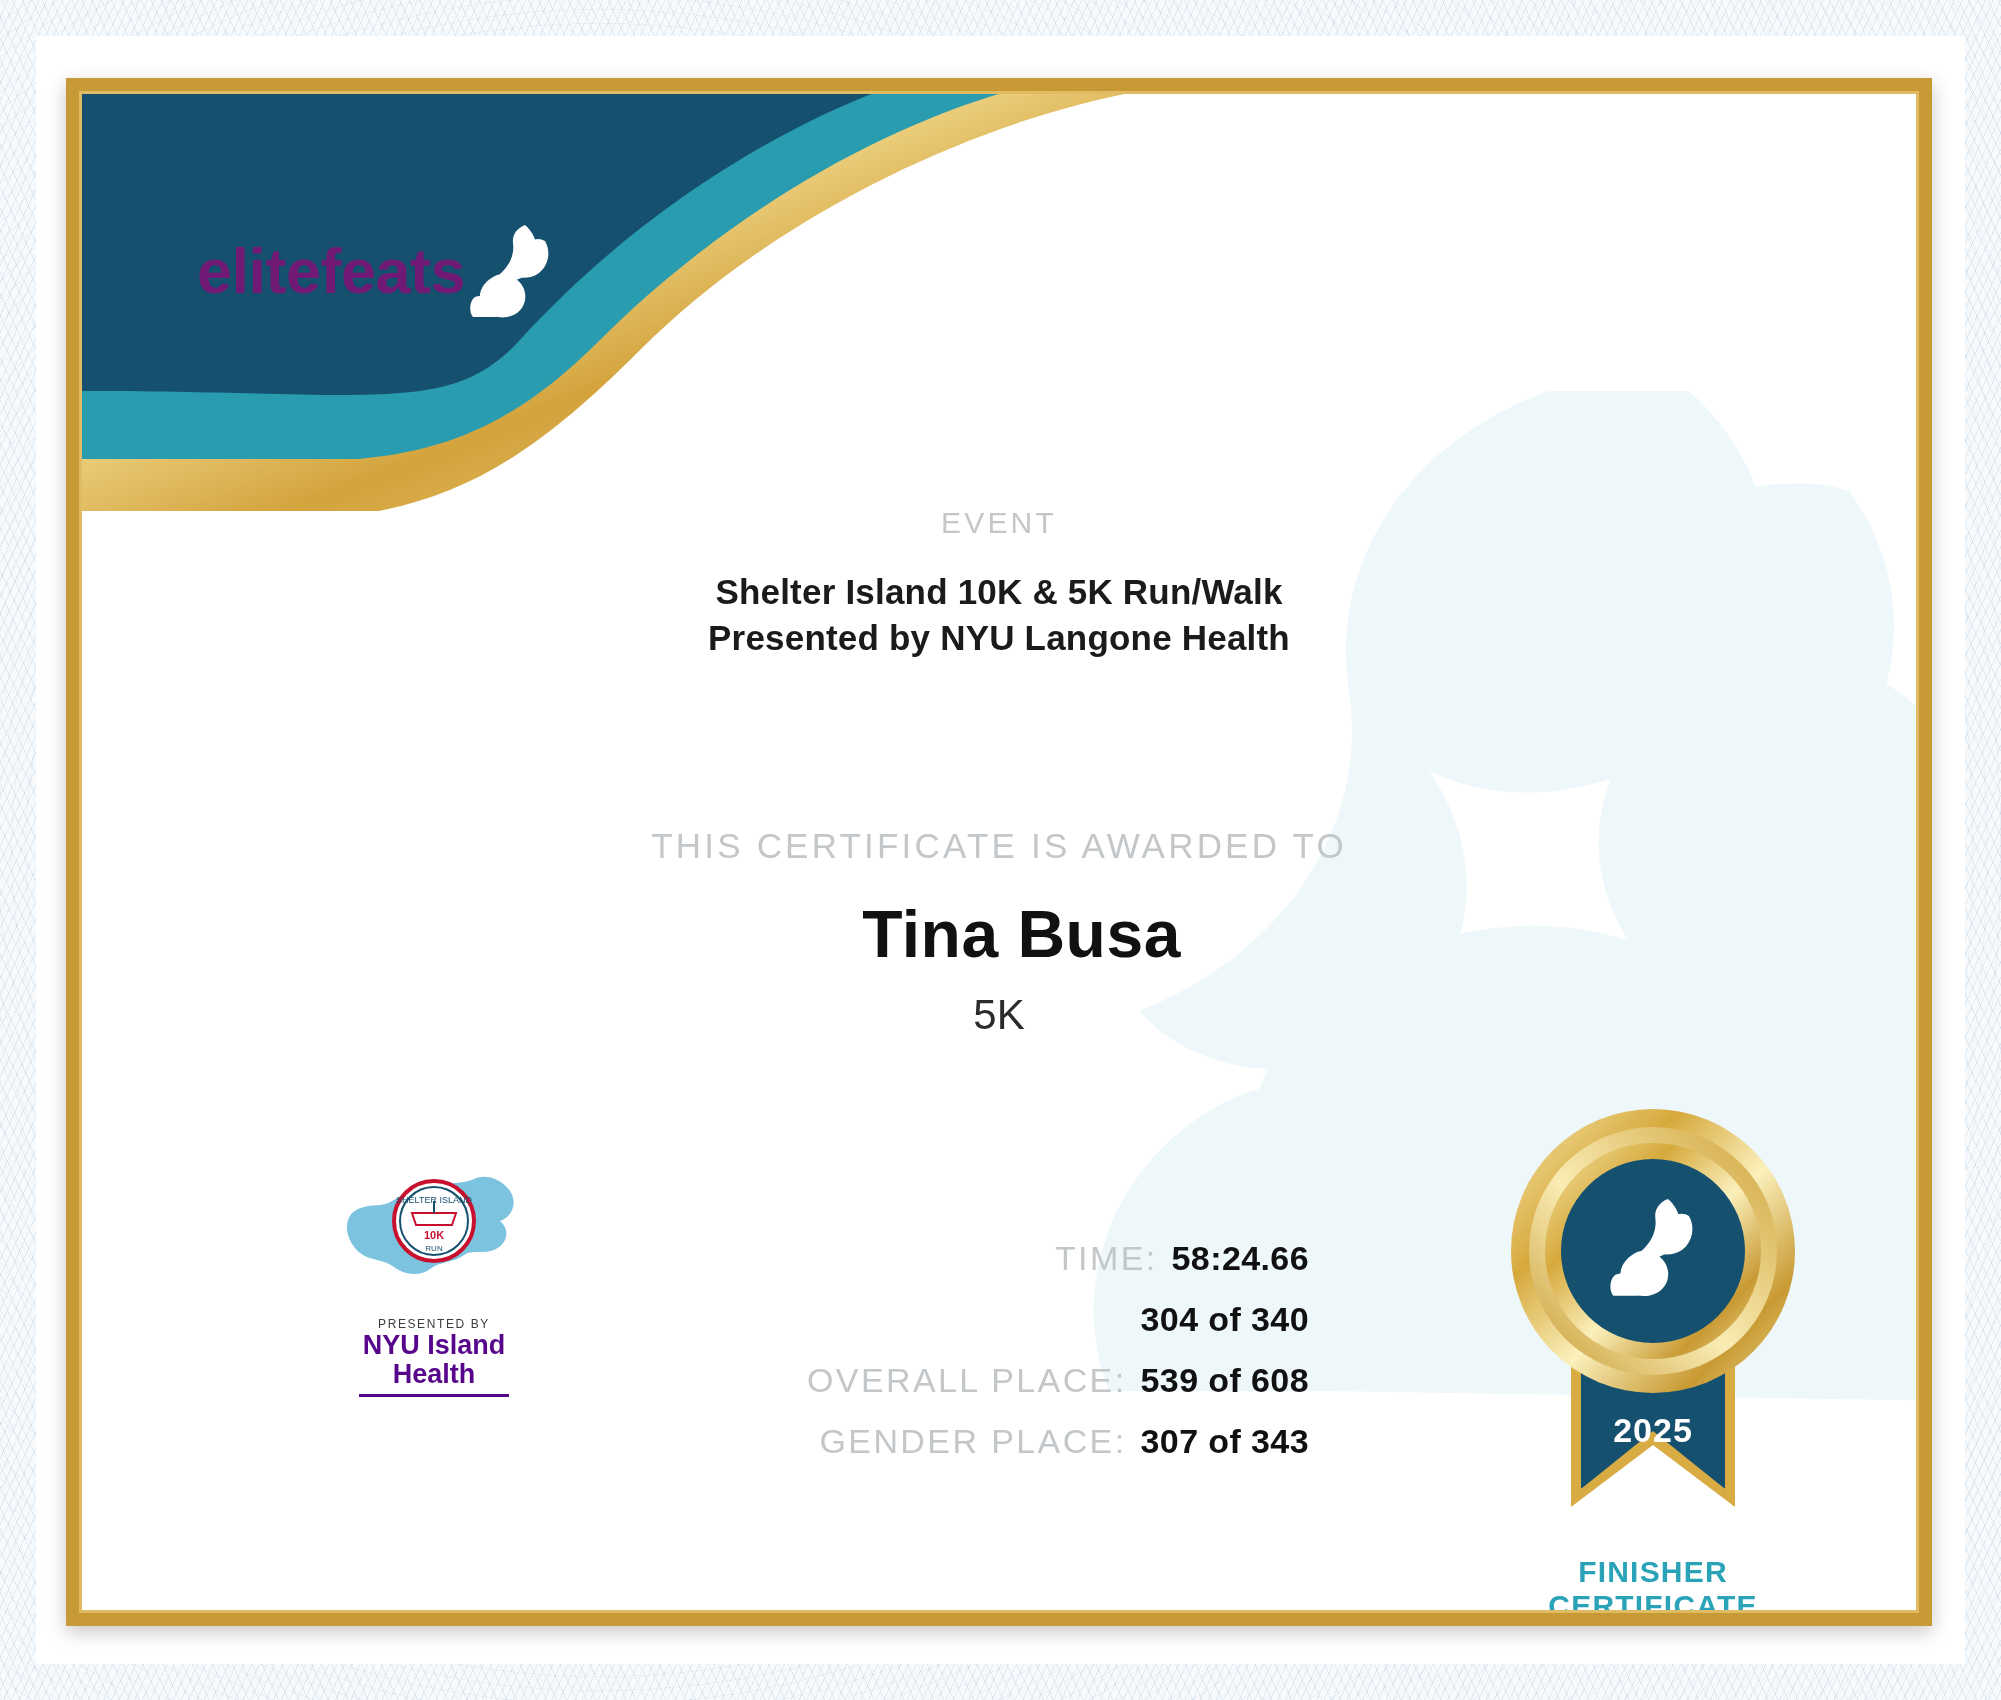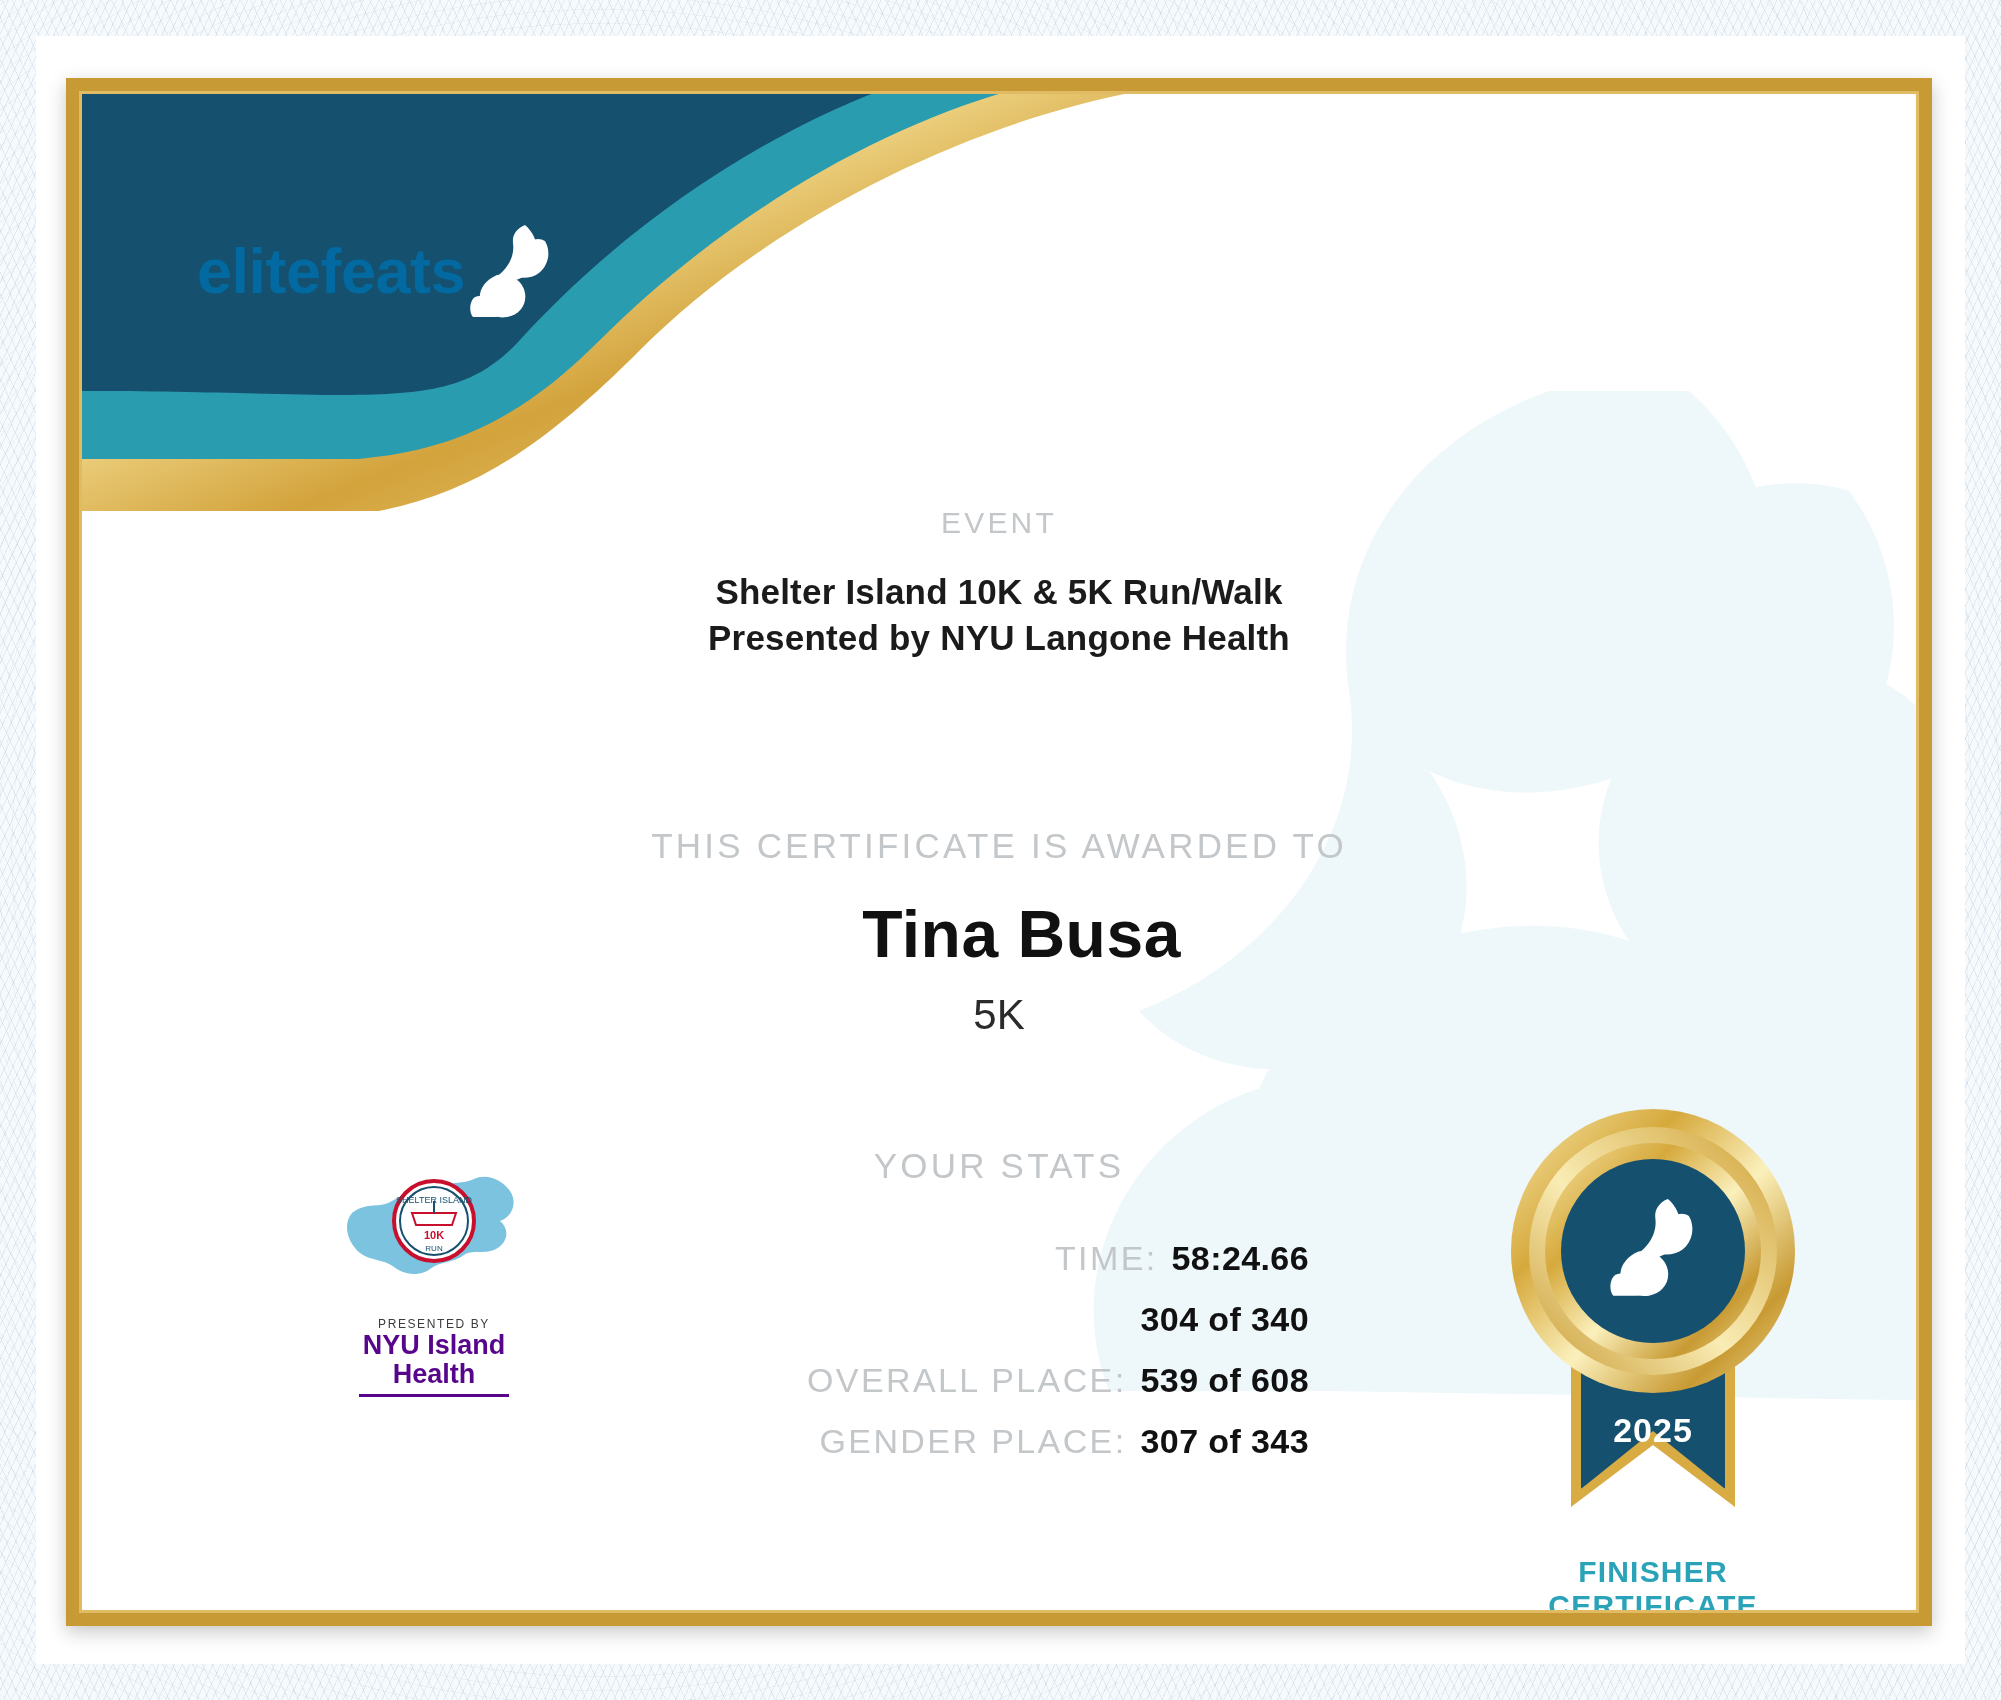--- a/index.html
+++ b/index.html
@@ -82,21 +82,21 @@
     position: absolute;
     left: 118px;
     top: 132px;
     z-index: 5;
     display: flex;
     align-items: flex-end;
   }
   .logo-text {
     font-size: 63px;
     font-weight: 700;
-    color: #0369a1;
+    color: #701a75;
     letter-spacing: -0.5px;
     line-height: 1;
   }
   .logo-wing {
     margin-left: 2px;
     margin-bottom: -16px;
   }
 
   
   .center-col {
@@ -281,21 +281,20 @@
     <div class="center-col label-grey" id="event-label">EVENT</div>
 
     <div class="center-col" id="event-name">
       <div>Shelter Island 10K &amp; 5K Run/Walk</div>
       <div>Presented by NYU Langone Health</div>
     </div>
 
     <div class="center-col label-grey" id="awarded-label">THIS CERTIFICATE IS AWARDED TO</div>
     <div class="center-col" id="recipient-name">Tina Busa</div>
     <div class="center-col" id="recipient-event">5K</div>
-    <div class="center-col label-grey" id="stats-label">YOUR STATS</div>
 
     <div id="stats">
       <div class="stat-row">
         <span class="stat-key">TIME:</span>
         <span class="stat-val">58:24.66</span>
       </div>
       <div class="stat-row">
         <span class="stat-val">304 of 340</span>
       </div>
       <div class="stat-row">

